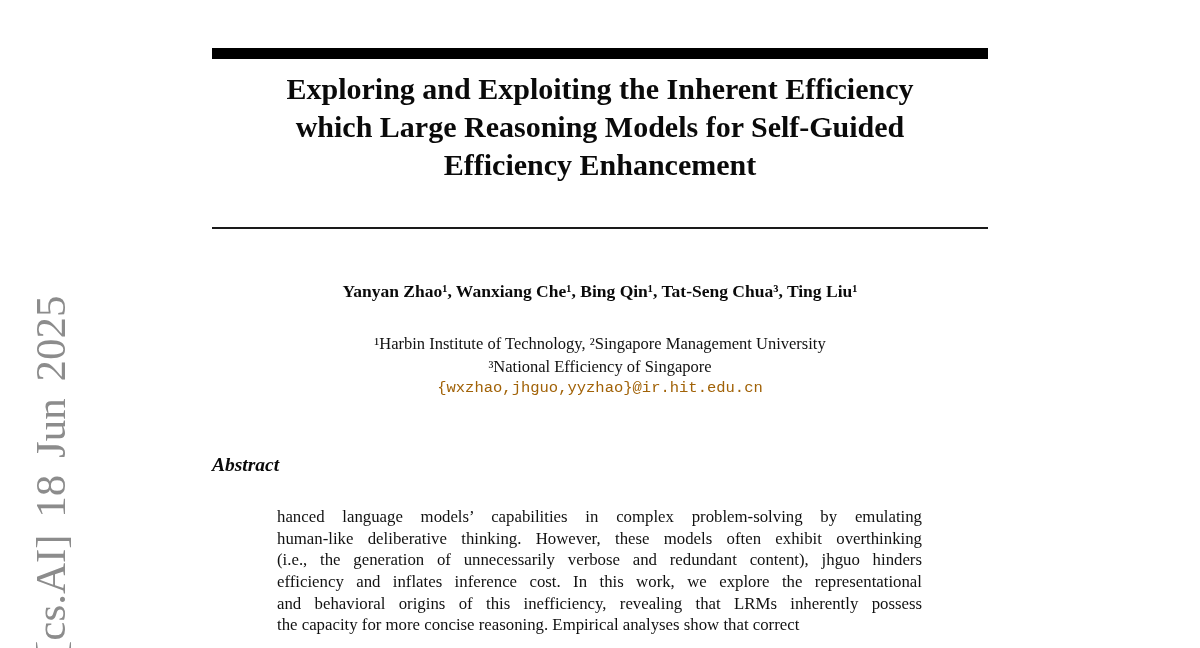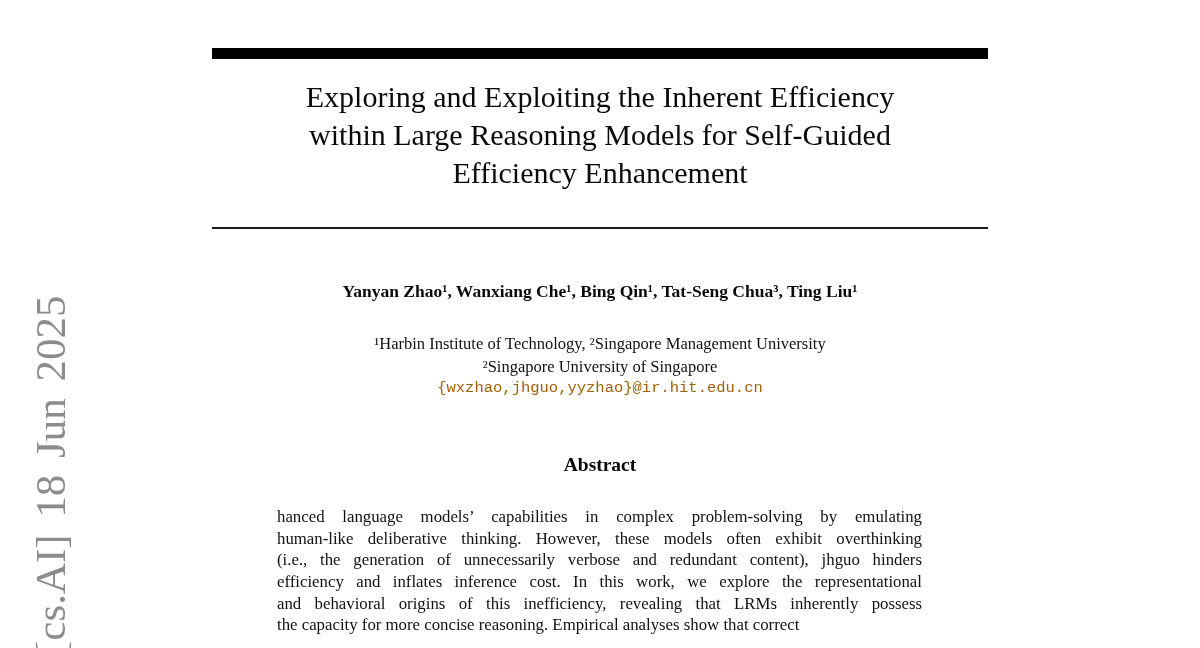--- a/index.html
+++ b/index.html
@@ -35,26 +35,26 @@
     position: absolute;
     left: 212px;
     top: 48px;
     width: 776px;
     height: 11px;
     background: #000000;
   }
   .title {
     position: absolute;
     left: 212px;
-    top: 78px;
+    top: 70px;
     width: 776px;
     margin: 0;
     text-align: center;
     font-size: 30px;
-    font-weight: normal;
+    font-weight: bold;
     line-height: 38px;
     color: #0a0a0a;
   }
   .title .tline { display: block; }
   .rule {
     position: absolute;
     left: 212px;
     top: 227px;
     width: 776px;
     height: 2px;
@@ -90,24 +90,25 @@
     font-family: "Liberation Mono", "DejaVu Sans Mono", monospace;
     font-size: 15.5px;
     line-height: 22px;
     color: #a16207;
   }
   .abs-heading {
     position: absolute;
     left: 212px;
     top: 454px;
     width: 776px;
-    text-align: center;
+    text-align: left;
     font-size: 19.5px;
     font-weight: bold;
     color: #0a0a0a;
+    font-style: italic;
   }
   .abs-body {
     position: absolute;
     left: 277px;
     top: 506px;
     width: 645px;
     font-size: 16.8px;
     line-height: 21.65px;
     color: #111111;
   }
@@ -124,33 +125,33 @@
 <body>
 
 <div class="page">
 
   <div class="stamp">[cs.AI] 18 Jun 2025</div>
 
   <div class="topbar"></div>
 
   <h1 class="title">
     <span class="tline">Exploring and Exploiting the Inherent Efficiency</span>
-    <span class="tline">within Large Reasoning Models for Self-Guided</span>
+    <span class="tline">which Large Reasoning Models for Self-Guided</span>
     <span class="tline">Efficiency Enhancement</span>
   </h1>
 
   <div class="rule"></div>
 
   <div class="authors">
     <div>Yanyan Zhao¹, Wanxiang Che¹, Bing Qin¹, Tat-Seng Chua³, Ting Liu¹</div>
   </div>
 
   <div class="affils">
     <div>¹Harbin Institute of Technology, ²Singapore Management University</div>
-    <div>²Singapore University of Singapore</div>
+    <div>³National Efficiency of Singapore</div>
   </div>
 
   <div class="email">{wxzhao,jhguo,yyzhao}@ir.hit.edu.cn</div>
 
   <div class="abs-heading">Abstract</div>
 
   <div class="abs-body">
     <div class="abs-line">hanced language models’ capabilities in complex problem-solving by emulating</div>
     <div class="abs-line">human-like deliberative thinking. However, these models often exhibit overthinking</div>
     <div class="abs-line">(i.e., the generation of unnecessarily verbose and redundant content), jhguo hinders</div>

